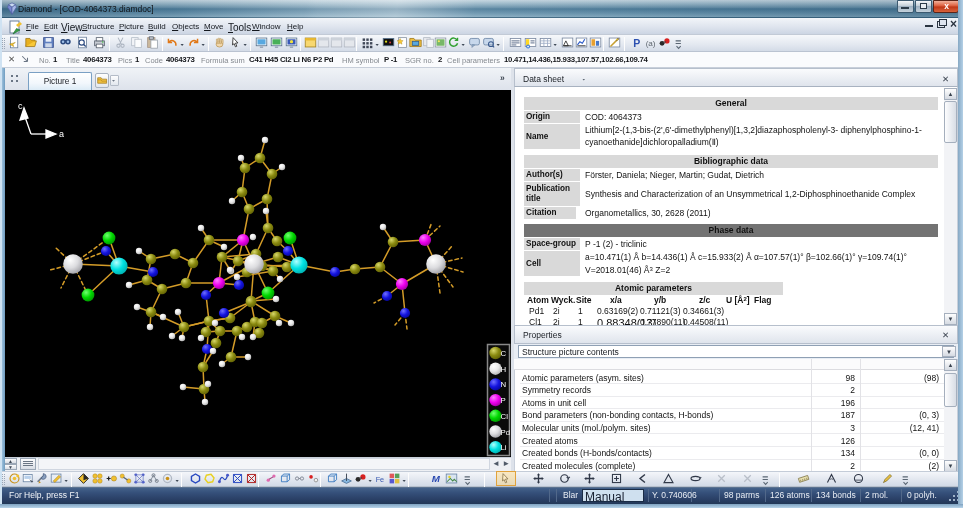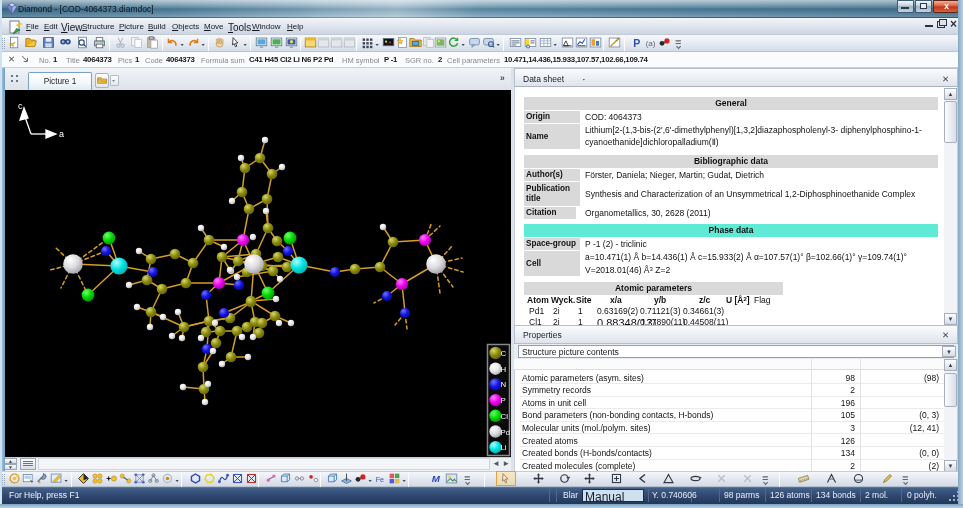--- a/index.html
+++ b/index.html
@@ -641,34 +641,34 @@
 <div class="abs" style="left:585px;top:111px;width:352px;font-size:8.5px;color:#111;line-height:12px">COD: 4064373</div>
 <div class="abs" style="left:524px;top:124px;width:56px;height:25px;background:#d9d9d9;font-size:8.2px;font-weight:bold;color:#111;padding:0px 2px;display:flex;align-items:center;white-space:nowrap;line-height:10px">Name</div>
 <div class="abs" style="left:585px;top:124px;width:352px;font-size:8.5px;color:#111;line-height:12px">Lithium[2-(1,3-bis-(2',6'-dimethylphenyl)[1,3,2]diazaphospholenyl-3- diphenylphosphino-1-cyanoethanide]dichloropalladium(Ⅱ)</div>
 <div class="abs" style="left:524px;top:155px;width:414px;height:13px;background:#d9d9d9;font-size:8.5px;font-weight:bold;text-align:center;line-height:13px;color:#111">Bibliographic data</div>
 <div class="abs" style="left:524px;top:169px;width:56px;height:12px;background:#d9d9d9;font-size:8.2px;font-weight:bold;color:#111;padding:0px 2px;display:flex;align-items:center;white-space:nowrap;line-height:10px">Author(s)</div>
 <div class="abs" style="left:585px;top:169px;width:352px;font-size:8.5px;color:#111;line-height:12px">Förster, Daniela; Nieger, Martin; Gudat, Dietrich</div>
 <div class="abs" style="left:524px;top:182px;width:56px;height:24px;background:#d9d9d9;font-size:8.2px;font-weight:bold;color:#111;padding:0px 2px;display:flex;align-items:center;white-space:nowrap;line-height:10px">Publication<br>title</div>
 <div class="abs" style="left:585px;top:188px;width:352px;font-size:8.5px;color:#111;line-height:12px">Synthesis and Characterization of an Unsymmetrical 1,2-Diphosphinoethanide Complex</div>
 <div class="abs" style="left:524px;top:207px;width:52px;height:12px;background:#d9d9d9;font-size:8.2px;font-weight:bold;color:#111;padding:0px 2px;display:flex;align-items:center;white-space:nowrap;line-height:10px">Citation</div>
 <div class="abs" style="left:585px;top:207px;width:352px;font-size:8.5px;color:#111;line-height:12px">Organometallics, 30, 2628 (2011)</div>
-<div class="abs" style="left:524px;top:224px;width:414px;height:13px;background:#5eead4;font-size:8.5px;font-weight:bold;text-align:center;line-height:13px;color:#111">Phase data</div>
+<div class="abs" style="left:524px;top:224px;width:414px;height:13px;background:#737373;font-size:8.5px;font-weight:bold;text-align:center;line-height:13px;color:#111">Phase data</div>
 <div class="abs" style="left:524px;top:238px;width:56px;height:12px;background:#d9d9d9;font-size:8.2px;font-weight:bold;color:#111;padding:0px 2px;display:flex;align-items:center;white-space:nowrap;line-height:10px">Space-group</div>
 <div class="abs" style="left:585px;top:238px;width:352px;font-size:8.5px;color:#111;line-height:12px">P -1 (2) - triclinic</div>
 <div class="abs" style="left:524px;top:251px;width:56px;height:25px;background:#d9d9d9;font-size:8.2px;font-weight:bold;color:#111;padding:0px 2px;display:flex;align-items:center;white-space:nowrap;line-height:10px">Cell</div>
 <div class="abs" style="left:585px;top:251px;width:352px;font-size:8.5px;color:#111;line-height:12px">a=10.471(1) Å b=14.436(1) Å c=15.933(2) Å α=107.57(1)° β=102.66(1)° γ=109.74(1)°<br>V=2018.01(46) Å<sup style="font-size:6px;vertical-align:2px">3</sup> Z=2</div>
 <div class="abs" style="left:524px;top:282px;width:259px;height:13px;background:#d9d9d9;font-size:8.5px;font-weight:bold;text-align:center;line-height:13px;color:#111">Atomic parameters</div>
 <div class="abs" style="left:527px;top:295px;font-size:8.5px;font-weight:bold;color:#111">Atom</div>
 <div class="abs" style="left:551px;top:295px;font-size:8.5px;font-weight:bold;color:#111">Wyck.</div>
 <div class="abs" style="left:576px;top:295px;font-size:8.5px;font-weight:bold;color:#111">Site</div>
 <div class="abs" style="left:610px;top:295px;font-size:8.5px;font-weight:bold;color:#111">x/a</div>
 <div class="abs" style="left:654px;top:295px;font-size:8.5px;font-weight:bold;color:#111">y/b</div>
 <div class="abs" style="left:699px;top:295px;font-size:8.5px;font-weight:bold;color:#111">z/c</div>
 <div class="abs" style="left:726px;top:295px;font-size:8.5px;font-weight:bold;color:#111">U [Å<sup style="font-size:6px;vertical-align:2px">2</sup>]</div>
-<div class="abs" style="left:754px;top:295px;font-size:8.5px;font-weight:normal;color:#111">Flag</div>
+<div class="abs" style="left:754px;top:295px;font-size:8.5px;font-weight:bold;color:#111">Flag</div>
 <div class="abs" style="left:529px;top:306.0px;font-size:8.5px;color:#111">Pd1</div>
 <div class="abs" style="left:553px;top:306.0px;font-size:8.5px;color:#111">2i</div>
 <div class="abs" style="left:578px;top:306.0px;font-size:8.5px;color:#111">1</div>
 <div class="abs" style="left:597px;top:306.0px;font-size:8.5px;color:#111">0.63169(2)</div>
 <div class="abs" style="left:640px;top:306.0px;font-size:8.5px;color:#111">0.71121(3)</div>
 <div class="abs" style="left:683px;top:306.0px;font-size:8.5px;color:#111">0.34661(3)</div>
 <div class="abs" style="left:529px;top:316.6px;font-size:8.5px;color:#111">Cl1</div>
 <div class="abs" style="left:553px;top:316.6px;font-size:8.5px;color:#111">2i</div>
 <div class="abs" style="left:578px;top:316.6px;font-size:8.5px;color:#111">1</div>
 <div class="abs" style="left:597px;top:316.6px;font-size:11px;color:#111">0.88348(13)</div>
@@ -689,21 +689,21 @@
 <div class="abs" style="left:520px;top:384.1px;width:434px;height:12.6px;border-bottom:1px solid #ebebee"></div>
 <div class="abs" style="left:522px;top:385.1px;font-size:8.5px;color:#111;white-space:nowrap">Symmetry records</div>
 <div class="abs" style="left:790px;top:385.1px;width:65px;font-size:8.5px;color:#111;text-align:right">2</div>
 <div class="abs" style="left:862px;top:385.1px;width:77px;font-size:8.5px;color:#111;text-align:right"></div>
 <div class="abs" style="left:520px;top:396.7px;width:434px;height:12.6px;border-bottom:1px solid #ebebee"></div>
 <div class="abs" style="left:522px;top:397.7px;font-size:8.5px;color:#111;white-space:nowrap">Atoms in unit cell</div>
 <div class="abs" style="left:790px;top:397.7px;width:65px;font-size:8.5px;color:#111;text-align:right">196</div>
 <div class="abs" style="left:862px;top:397.7px;width:77px;font-size:8.5px;color:#111;text-align:right"></div>
 <div class="abs" style="left:520px;top:409.3px;width:434px;height:12.6px;border-bottom:1px solid #ebebee"></div>
 <div class="abs" style="left:522px;top:410.3px;font-size:8.5px;color:#111;white-space:nowrap">Bond parameters (non-bonding contacts, H-bonds)</div>
-<div class="abs" style="left:790px;top:410.3px;width:65px;font-size:8.5px;color:#111;text-align:right">105</div>
+<div class="abs" style="left:790px;top:410.3px;width:65px;font-size:8.5px;color:#111;text-align:right">187</div>
 <div class="abs" style="left:862px;top:410.3px;width:77px;font-size:8.5px;color:#111;text-align:right">(0, 3)</div>
 <div class="abs" style="left:520px;top:421.9px;width:434px;height:12.6px;border-bottom:1px solid #ebebee"></div>
 <div class="abs" style="left:522px;top:422.9px;font-size:8.5px;color:#111;white-space:nowrap">Molecular units (mol./polym. sites)</div>
 <div class="abs" style="left:790px;top:422.9px;width:65px;font-size:8.5px;color:#111;text-align:right">3</div>
 <div class="abs" style="left:862px;top:422.9px;width:77px;font-size:8.5px;color:#111;text-align:right">(12, 41)</div>
 <div class="abs" style="left:520px;top:434.5px;width:434px;height:12.6px;border-bottom:1px solid #ebebee"></div>
 <div class="abs" style="left:522px;top:435.5px;font-size:8.5px;color:#111;white-space:nowrap">Created atoms</div>
 <div class="abs" style="left:790px;top:435.5px;width:65px;font-size:8.5px;color:#111;text-align:right">126</div>
 <div class="abs" style="left:862px;top:435.5px;width:77px;font-size:8.5px;color:#111;text-align:right"></div>
 <div class="abs" style="left:520px;top:447.1px;width:434px;height:12.6px;border-bottom:1px solid #ebebee"></div>

